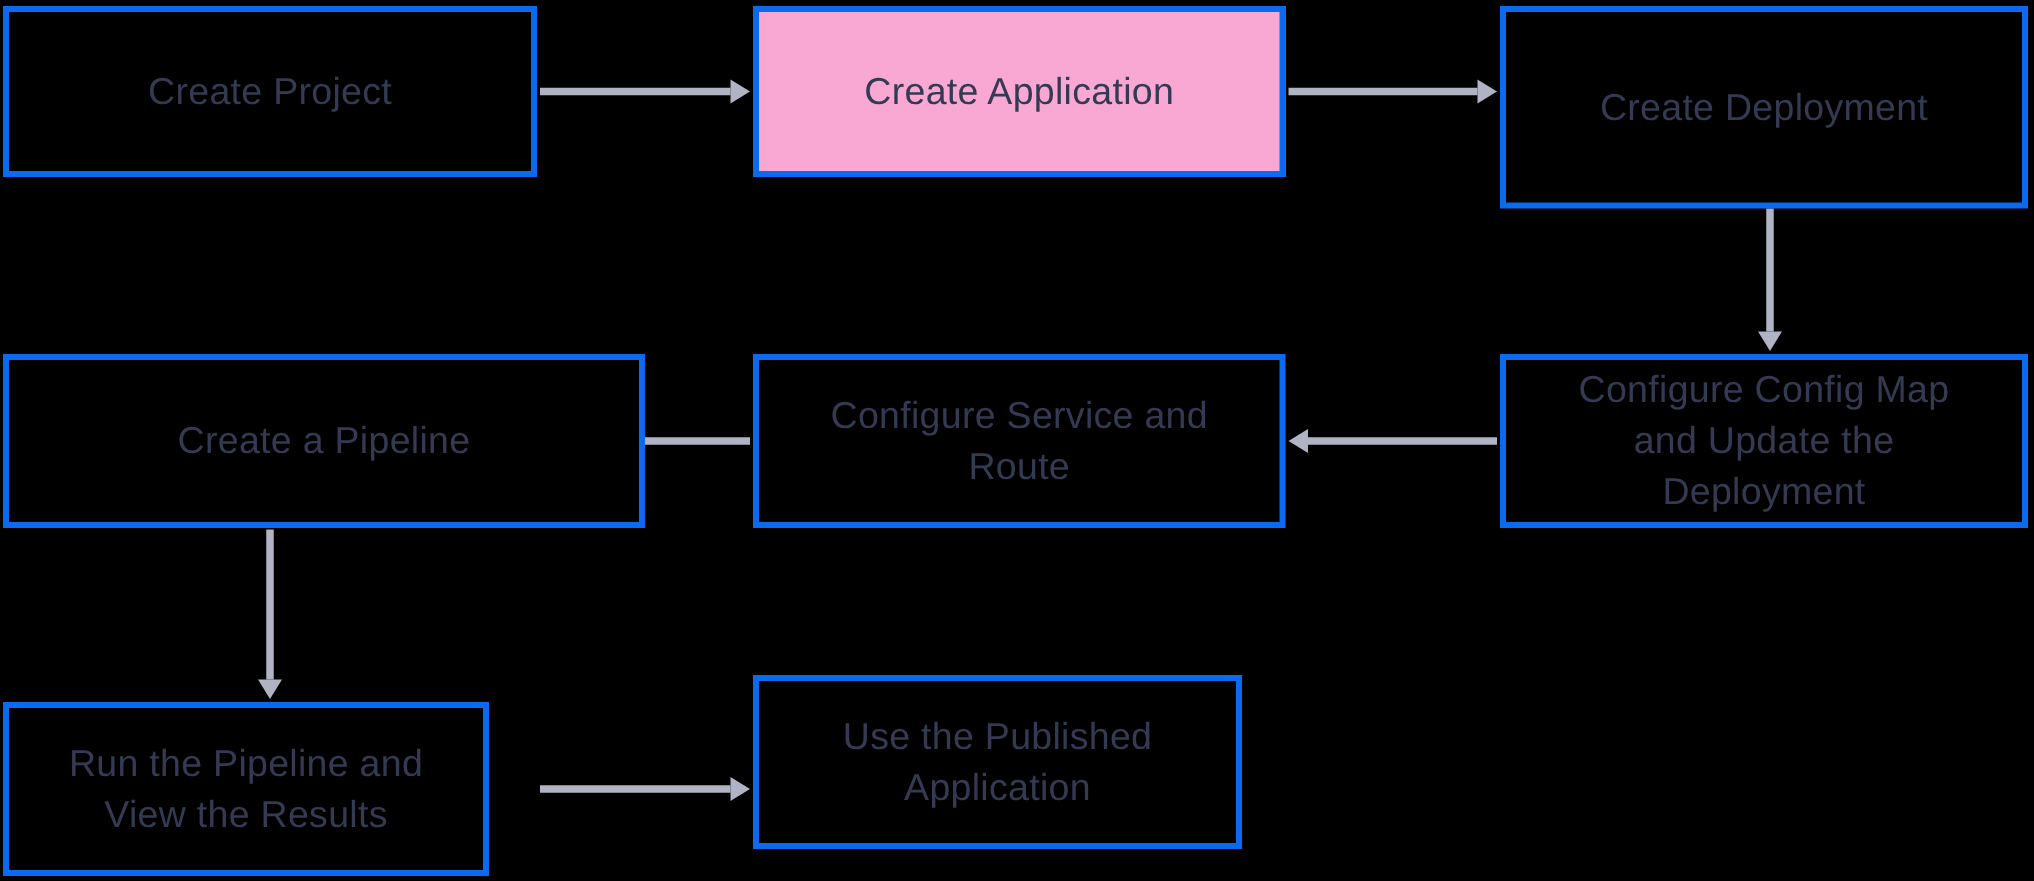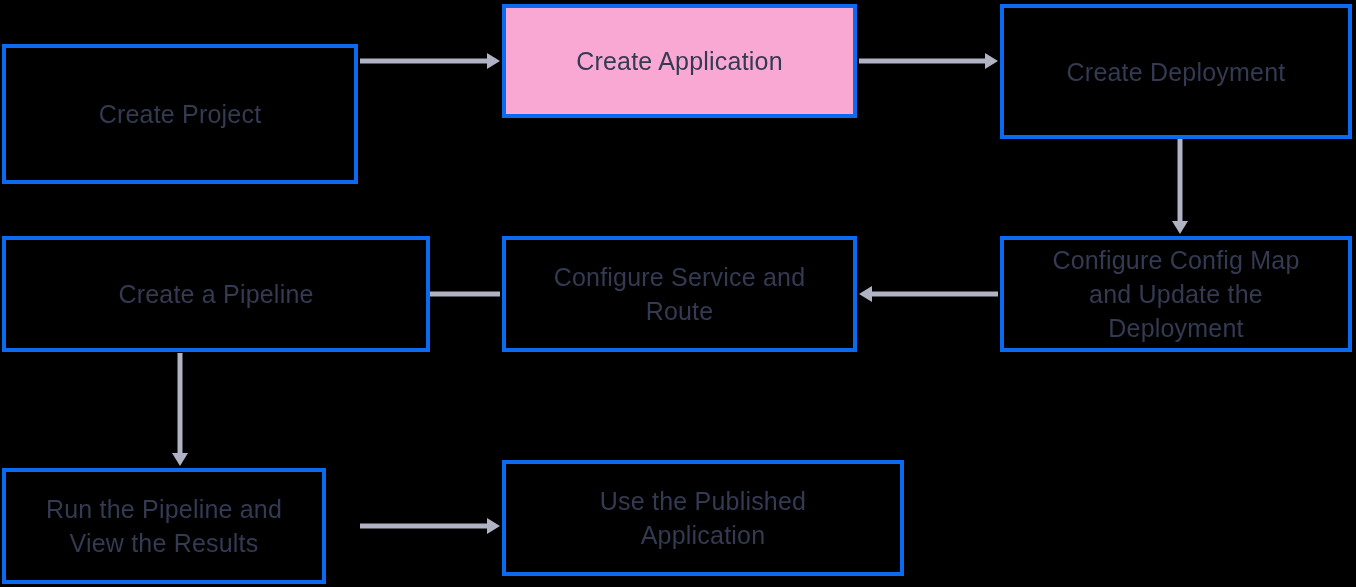--- a/index.html
+++ b/index.html
@@ -84,21 +84,21 @@
         <line x1="12" y1="12" x2="12" y2="112" stroke="#b0b3c4" stroke-width="5"></line>
         <polygon points="12,125 4,112 20,112" fill="#b0b3c4"></polygon>
       </svg>
     </div>
     <div class="edge" style="left: 348px; top: 514px; width: 164px; height: 25px;">
       <svg width="164" height="25">
         <line x1="12" y1="12" x2="139" y2="12" stroke="#b0b3c4" stroke-width="5"></line>
         <polygon points="152,12 139,4 139,20" fill="#b0b3c4"></polygon>
       </svg>
     </div>
-    <div class="node" style="left: 2px; top: 4px; width: 356px; height: 140px; --node-border: #0b6bf0; background: rgb(0, 0, 0); margin-top: 40px;">
+    <div class="node" style="left: 2px; top: 4px; width: 356px; height: 114px; --node-border: #0b6bf0; background: rgb(0, 0, 0);">
       <div class="node-label" style="--node-text: #333a52;">Create Project</div>
     </div>
     <div class="node" style="left: 502px; top: 4px; width: 355px; height: 114px; --node-border: #0b6bf0; background: #f9a8d4;">
       <div class="node-label" style="--node-text: #333a52;">Create Application</div>
     </div>
     <div class="node" style="left: 1000px; top: 4px; width: 352px; height: 135px; --node-border: #0b6bf0; background: rgb(0, 0, 0);">
       <div class="node-label" style="--node-text: #333a52;">Create Deployment</div>
     </div>
     <div class="node" style="left: 2px; top: 236px; width: 428px; height: 116px; --node-border: #0b6bf0; background: rgb(0, 0, 0);">
       <div class="node-label" style="--node-text: #333a52;">Create a Pipeline</div>
@@ -109,17 +109,17 @@
 Deployment</div>
     </div>
     <div class="node" style="left: 502px; top: 236px; width: 355px; height: 116px; --node-border: #0b6bf0; background: rgb(0, 0, 0);">
       <div class="node-label" style="--node-text: #333a52;">Configure Service and
 Route</div>
     </div>
     <div class="node" style="left: 2px; top: 468px; width: 324px; height: 116px; --node-border: #0b6bf0; background: rgb(0, 0, 0);">
       <div class="node-label" style="--node-text: #333a52;">Run the Pipeline and
 View the Results</div>
     </div>
-    <div class="node" style="left: 502px; top: 460px; width: 402px; height: 116px; --node-border: #0b6bf0; background: rgb(0, 0, 0);">
+    <div class="node" style="left: 502px; top: 450px; width: 326px; height: 116px; --node-border: #0b6bf0; background: rgb(0, 0, 0);">
       <div class="node-label" style="--node-text: #333a52;">Use the Published
 Application</div>
     </div>
   </div>
 
 </body></html>

